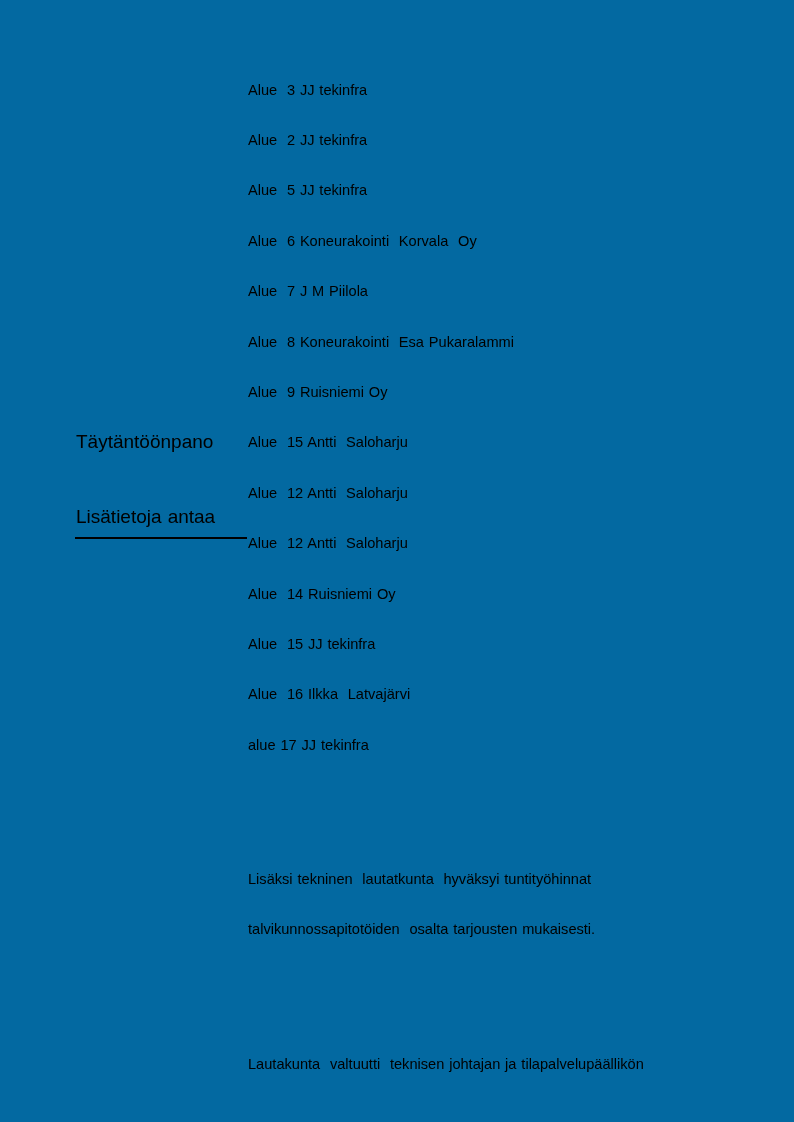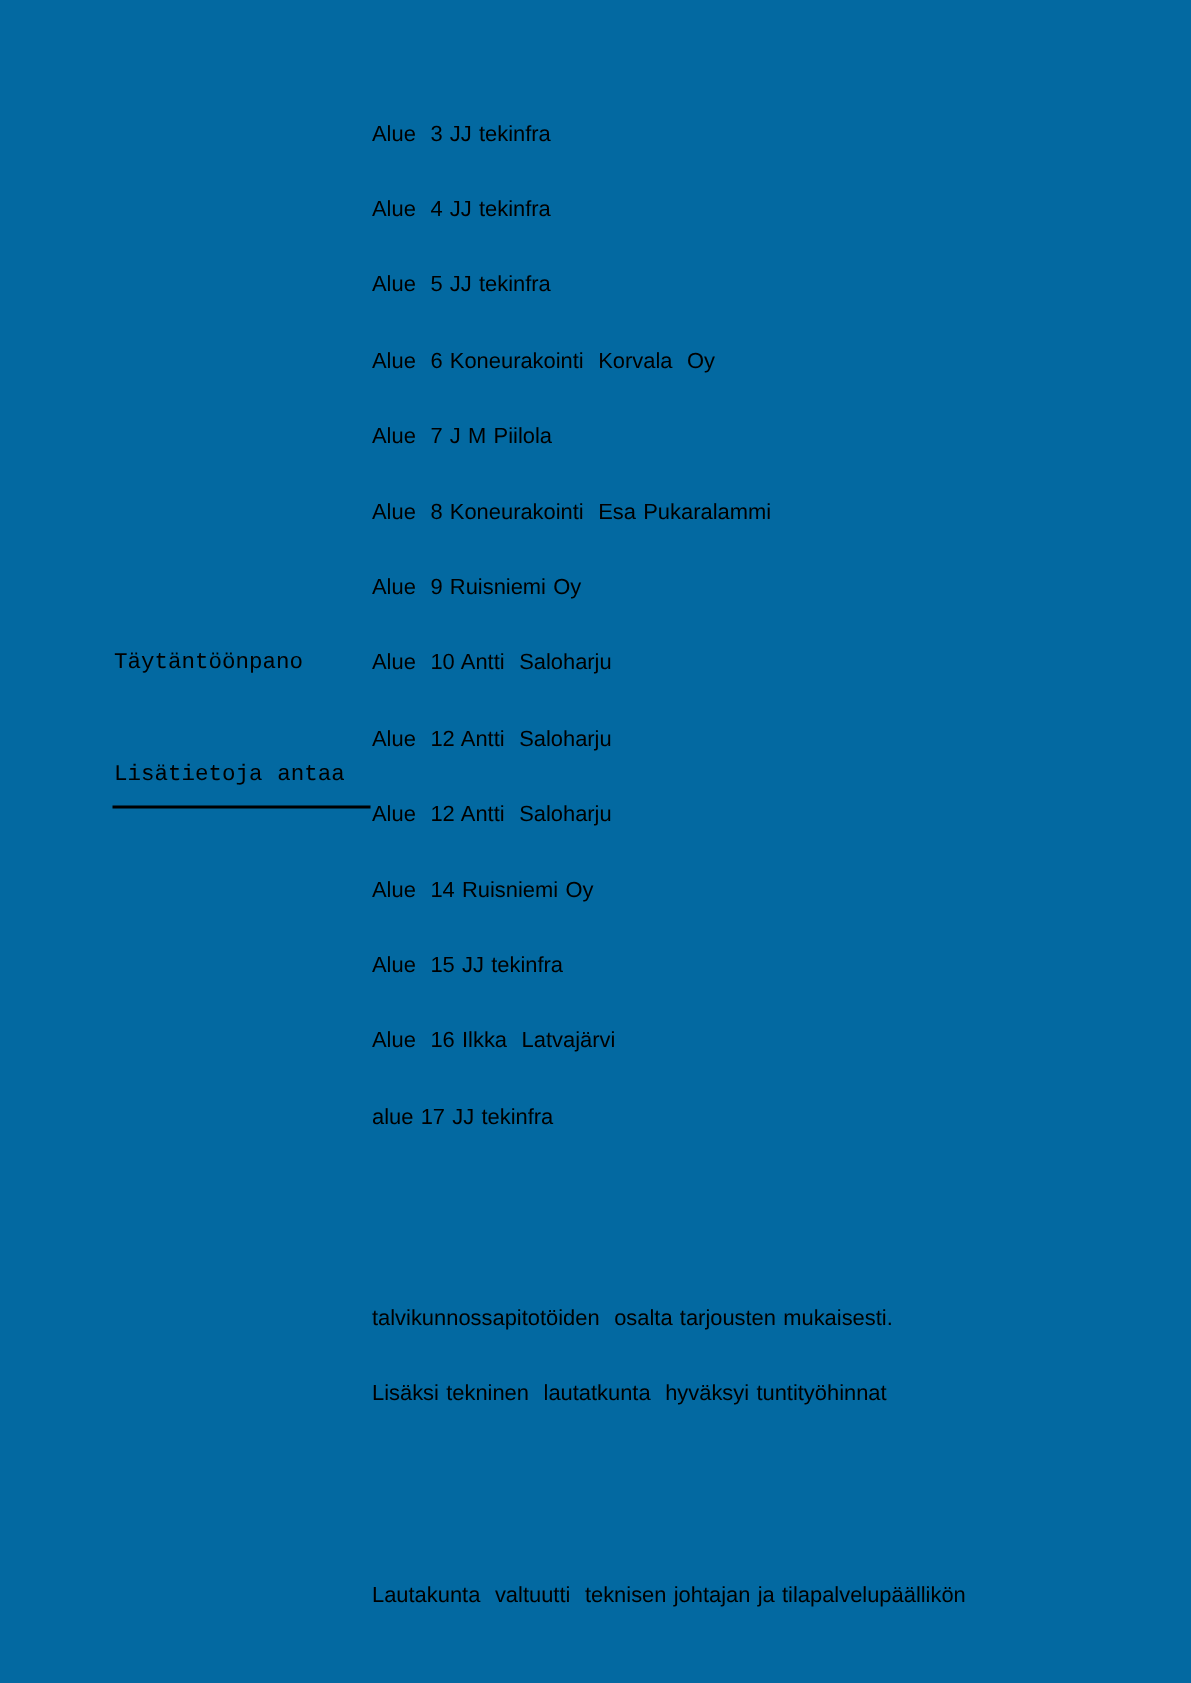--- a/index.html
+++ b/index.html
@@ -31,62 +31,61 @@
     word-spacing: 0.8px;
   }
   .line {
     height: 16.8px;
     overflow: visible;
   }
   .side-label {
     position: absolute;
     left: 76px;
     width: 170px;
-    font-size: 15px;
+    font-size: 19px;
     line-height: 16.8px;
     white-space: pre-wrap;
     word-spacing: 0.8px;
-    font-family: Liberation Mono, monospace;
   }
   .label-execution { top: 434.4px; }
   .label-more-info { top: 509px; }
   .signature-line {
     position: absolute;
     left: 75px;
     top: 537px;
     width: 172px;
     height: 2px;
     background: #000000;
   }
 </style>
 </head>
 <body>
 
 <div class="page">
 
   <div class="content">
     <div class="line">Alue  3 JJ tekinfra</div>
-    <div class="line">Alue  4 JJ tekinfra</div>
+    <div class="line">Alue  2 JJ tekinfra</div>
     <div class="line">Alue  5 JJ tekinfra</div>
     <div class="line">Alue  6 Koneurakointi  Korvala  Oy</div>
     <div class="line">Alue  7 J M Piilola</div>
     <div class="line">Alue  8 Koneurakointi  Esa Pukaralammi</div>
     <div class="line">Alue  9 Ruisniemi Oy</div>
-    <div class="line">Alue  10 Antti  Saloharju</div>
+    <div class="line">Alue  15 Antti  Saloharju</div>
     <div class="line">Alue  12 Antti  Saloharju</div>
     <div class="line">Alue  12 Antti  Saloharju</div>
     <div class="line">Alue  14 Ruisniemi Oy</div>
     <div class="line">Alue  15 JJ tekinfra</div>
     <div class="line">Alue  16 Ilkka  Latvajärvi</div>
     <div class="line">alue 17 JJ tekinfra</div>
 
     <div class="line"></div>
 
+    <div class="line">Lisäksi tekninen  lautatkunta  hyväksyi tuntityöhinnat</div>
     <div class="line">talvikunnossapitotöiden  osalta tarjousten mukaisesti.</div>
-    <div class="line">Lisäksi tekninen  lautatkunta  hyväksyi tuntityöhinnat</div>
 
     <div class="line"></div>
 
     <div class="line">Lautakunta  valtuutti  teknisen johtajan ja tilapalvelupäällikön</div>
     
 
     
     
 
     

